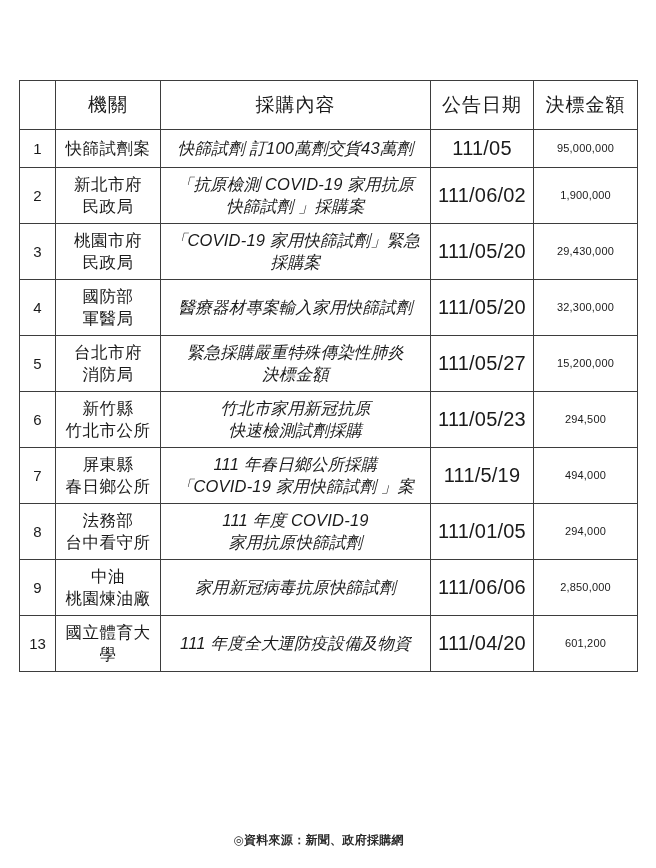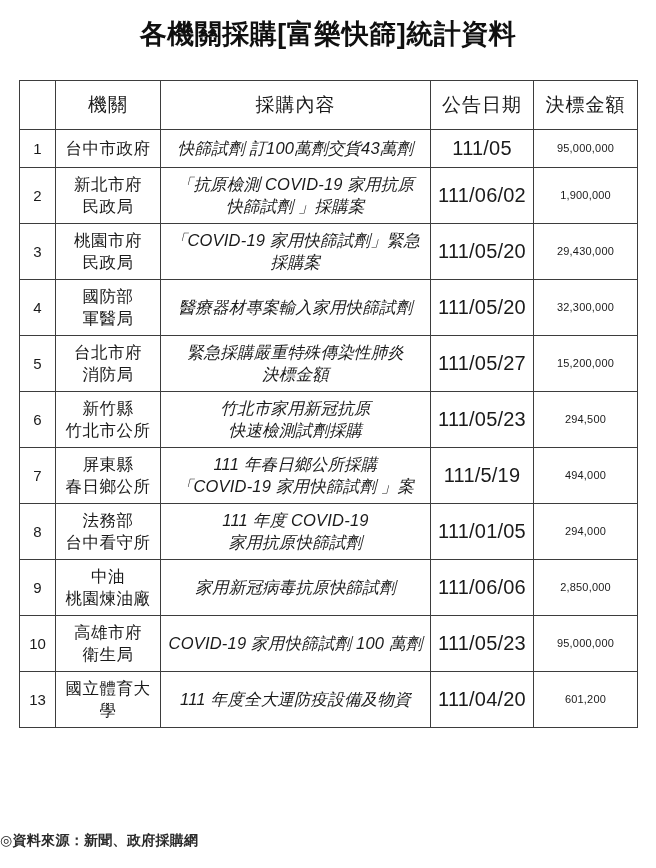--- a/index.html
+++ b/index.html
@@ -92,34 +92,33 @@
     font-size: 11px;
     letter-spacing: 0.2px;
   }
   .cell-line { display: block; }
 
   .source-note {
     position: absolute;
     top: 832px;
     left: 0;
     width: 637px;
-    text-align: left;
-    font-size: 14px;
+    text-align: center;
+    font-size: 12px;
     font-weight: bold;
     color: #2b2b2b;
     letter-spacing: 0.3px;
     white-space: nowrap;
   }
 </style>
 </head>
 <body>
 
 <div class="page">
 
-  <div class="page-title">各機關採購[富樂快篩]統計資料</div>
 
   <div class="table-wrap">
     <table class="data-table">
       <colgroup>
         <col class="c-index">
         <col class="c-agency">
         <col class="c-content">
         <col class="c-date">
         <col class="c-amount">
       </colgroup>
@@ -131,21 +130,21 @@
           <th>公告日期</th>
           <th>決標金額</th>
         </tr>
       </thead>
       <tbody id="table-body">
           <tr class="row-short">
             <td class="idx">
               <span class="cell-line">1</span>
             </td>
             <td class="agency">
-              <span class="cell-line">台中市政府</span>
+              <span class="cell-line">快篩試劑案</span>
             </td>
             <td class="content">
               <span class="cell-line">快篩試劑 訂100萬劑交貨43萬劑</span>
             </td>
             <td class="date">
               <span class="cell-line">111/05</span>
             </td>
             <td class="amount">
               <span class="cell-line">95,000,000</span>
             </td>
@@ -291,38 +290,20 @@
               <span class="cell-line">桃園煉油廠</span>
             </td>
             <td class="content">
               <span class="cell-line">家用新冠病毒抗原快篩試劑</span>
             </td>
             <td class="date">
               <span class="cell-line">111/06/06</span>
             </td>
             <td class="amount">
               <span class="cell-line">2,850,000</span>
-            </td>
-          </tr>
-          <tr class="row-tall">
-            <td class="idx">
-              <span class="cell-line">10</span>
-            </td>
-            <td class="agency">
-              <span class="cell-line">高雄市府</span>
-              <span class="cell-line">衛生局</span>
-            </td>
-            <td class="content">
-              <span class="cell-line">COVID-19 家用快篩試劑 100 萬劑</span>
-            </td>
-            <td class="date">
-              <span class="cell-line">111/05/23</span>
-            </td>
-            <td class="amount">
-              <span class="cell-line">95,000,000</span>
             </td>
           </tr>
           <tr class="row-tall">
             <td class="idx">
               <span class="cell-line">13</span>
             </td>
             <td class="agency">
               <span class="cell-line">國立體育大</span>
               <span class="cell-line">學</span>
             </td>

